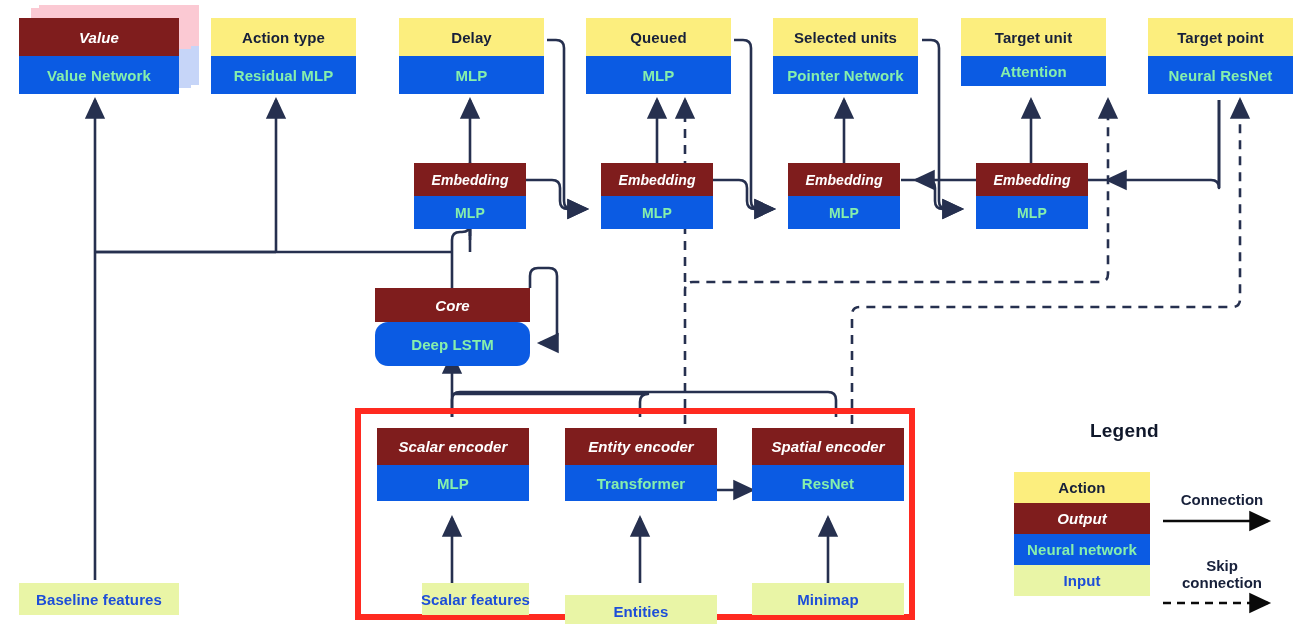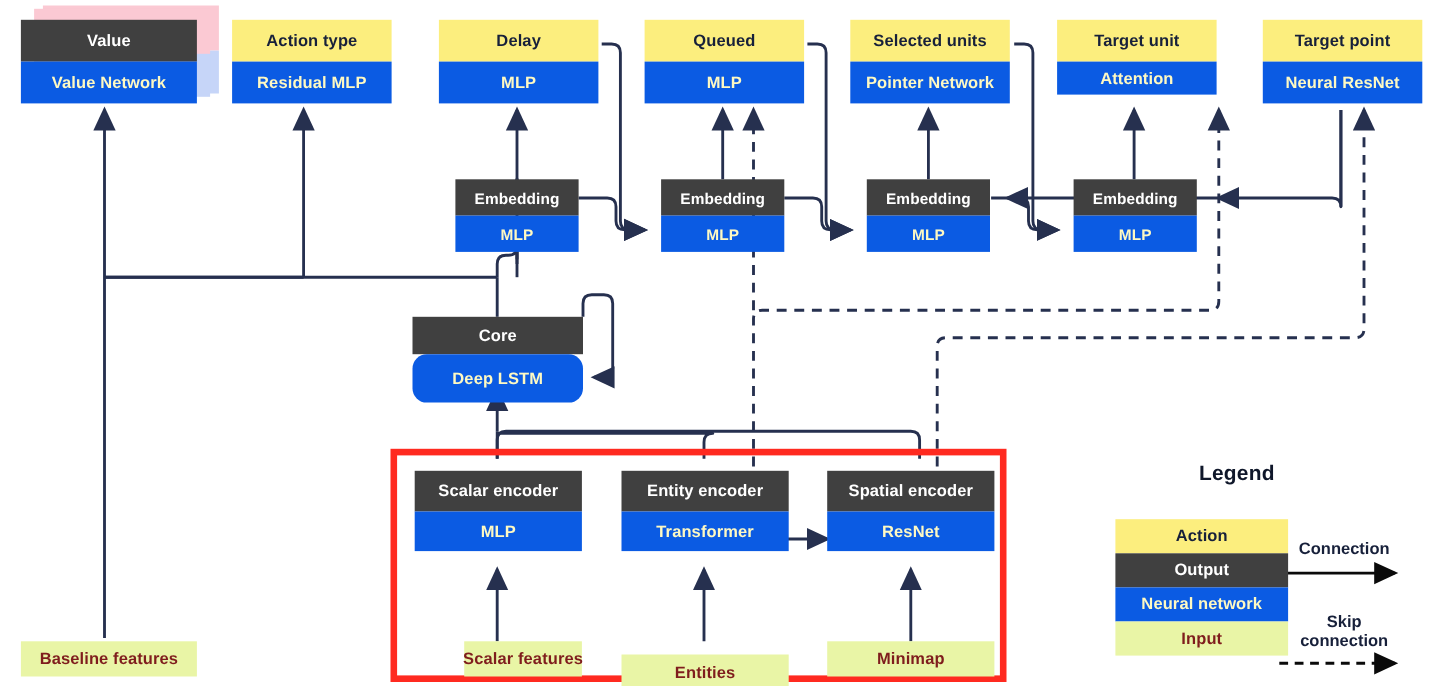--- a/index.html
+++ b/index.html
@@ -14,23 +14,23 @@
   
   .node{position:absolute;box-sizing:border-box;}
   .cell{
     display:flex;align-items:center;justify-content:center;
     box-sizing:border-box;width:100%;
     font-size:15px;font-weight:700;letter-spacing:.1px;
     white-space:nowrap;line-height:1;
   }
   .cell.small{font-size:14px;font-weight:600;}
   .c-action{background:#FCEE7E;color:#17203A;}
-  .c-output{background:#404040;color:#ffffff;}
-  .c-net{background:#0B57E0;background:#0D5BE0;color:#fef9c3;}
-  .c-input{background:#E9F5A6;color:#7f1d1d;}
+  .c-output{background:#7f1d1d;color:#ffffff;font-style:italic;}
+  .c-net{background:#0B57E0;background:#0D5BE0;color:#86efac;}
+  .c-input{background:#E9F5A6;color:#1d4ed8;}
   .c-net{background:#0B5BE3;}
 
   
   .stack{position:absolute;}
   .stack .sh{position:absolute;}
   .sh .sh-top{width:100%;}
   .sh .sh-bot{width:100%;}
 
   .legend-title{
     position:absolute;font-size:19px;font-weight:700;color:#0f172a;
@@ -236,21 +236,21 @@
   <div class="node" style="left:565px;top:595px;width:152px;">
     <div class="cell c-input" style="height:32px;">Entities</div>
   </div>
 
   <div class="node" style="left:752px;top:583px;width:152px;">
     <div class="cell c-input" style="height:32px;">Minimap</div>
   </div>
 
   <div class="legend-title" style="left:1090px;top:420px;">Legend</div>
 
-  <div class="legend-box" style="left:1014px;top:472px;width:157px;">
+  <div class="legend-box" style="left:1014px;top:472px;width:136px;">
     <div class="cell c-action" style="height:31px;">Action</div>
     <div class="cell c-output" style="height:31px;">Output</div>
     <div class="cell c-net" style="height:31px;">Neural network</div>
     <div class="cell c-input" style="height:31px;">Input</div>
   </div>
 
   <div class="legend-lbl" style="left:1163px;top:492px;width:118px;">Connection</div>
 
   <div class="legend-lbl" style="left:1163px;top:558px;width:118px;white-space:pre-line;">Skip
 connection</div>

